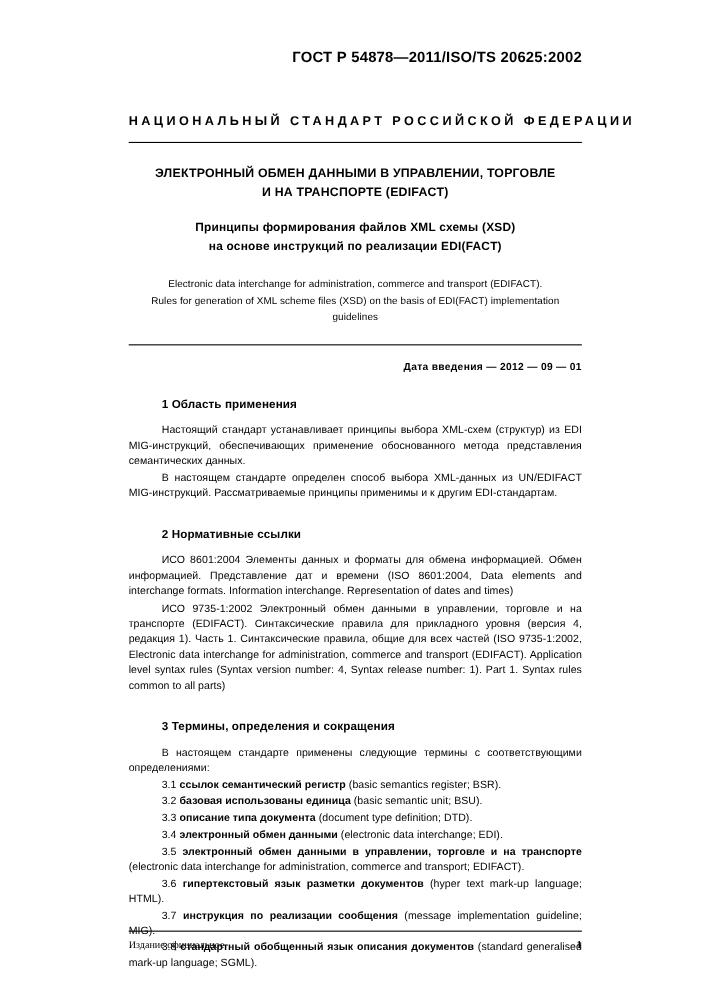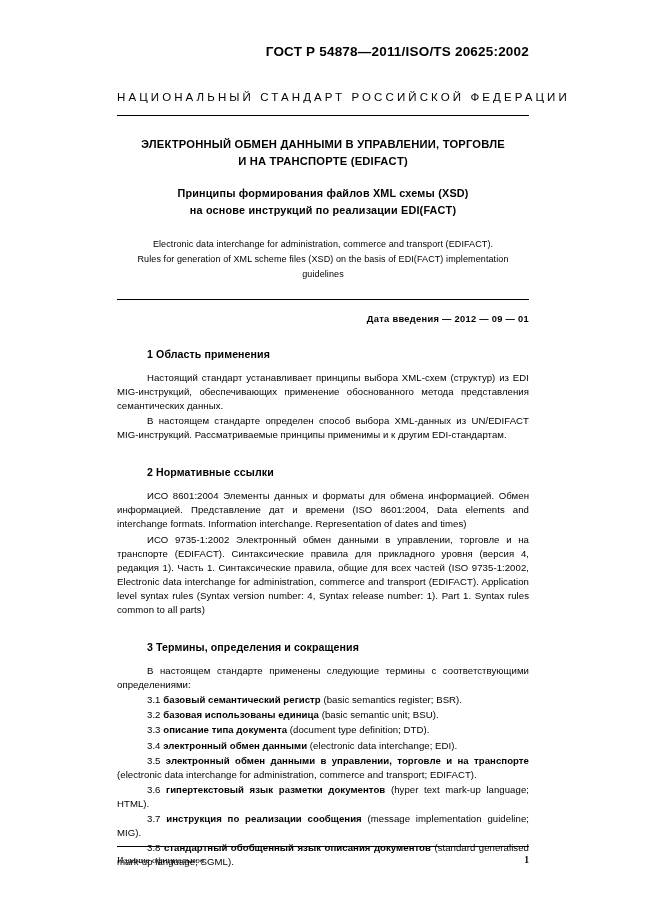--- a/index.html
+++ b/index.html
@@ -21,23 +21,23 @@
     padding: 0 52px;
   }
   .std-code {
     text-align: right;
     font-size: 13.5px;
     font-weight: bold;
     letter-spacing: 0.2px;
     padding-top: 44px;
   }
   .nat-std {
-    margin-top: 32px;
+    margin-top: 46px;
     font-size: 11.5px;
-    font-weight: normal;
+    font-weight: bold;
     letter-spacing: 3.1px;
     text-align: left;
     white-space: nowrap;
   }
   .rule {
     border: none;
     border-top: 1px solid #000;
     margin: 12px 0 0 0;
   }
   .title-block {
@@ -164,21 +164,21 @@
     <h2 class="sec-head">2 Нормативные ссылки</h2>
     <p class="body">ИСО 8601:2004  Элементы данных и форматы для обмена информацией. Обмен информацией. Представление дат и времени (ISO 8601:2004, Data elements and interchange formats. Information interchange. Representation of dates and times)</p>
     <p class="body">ИСО 9735-1:2002 Электронный обмен данными в управлении, торговле и на транспорте (EDIFACT). Синтаксические правила для прикладного уровня (версия 4, редакция 1). Часть 1. Синтаксические правила, общие для всех частей (ISO 9735-1:2002,  Electronic data interchange for administration, commerce and transport (EDIFACT). Application level syntax rules (Syntax version number: 4, Syntax release number: 1). Part 1. Syntax rules common to all parts)</p>
   </div>
 
   <div class="section">
     <h2 class="sec-head">3 Термины, определения и сокращения</h2>
     <p class="body">В настоящем стандарте применены следующие термины с соответствующими определениями:</p>
     <p class="body term">
       <span>3.1</span>
-      <b>базовый семантический регистр</b><span> (basic semantics register; BSR).</span>
+      <b>ссылок семантический регистр</b><span> (basic semantics register; BSR).</span>
     </p>
     <p class="body term">
       <span>3.2</span>
       <b>базовая использованы единица</b><span> (basic semantic unit; BSU).</span>
     </p>
     <p class="body term">
       <span>3.3</span>
       <b>описание типа документа</b><span> (document type definition; DTD).</span>
     </p>
     <p class="body term">

